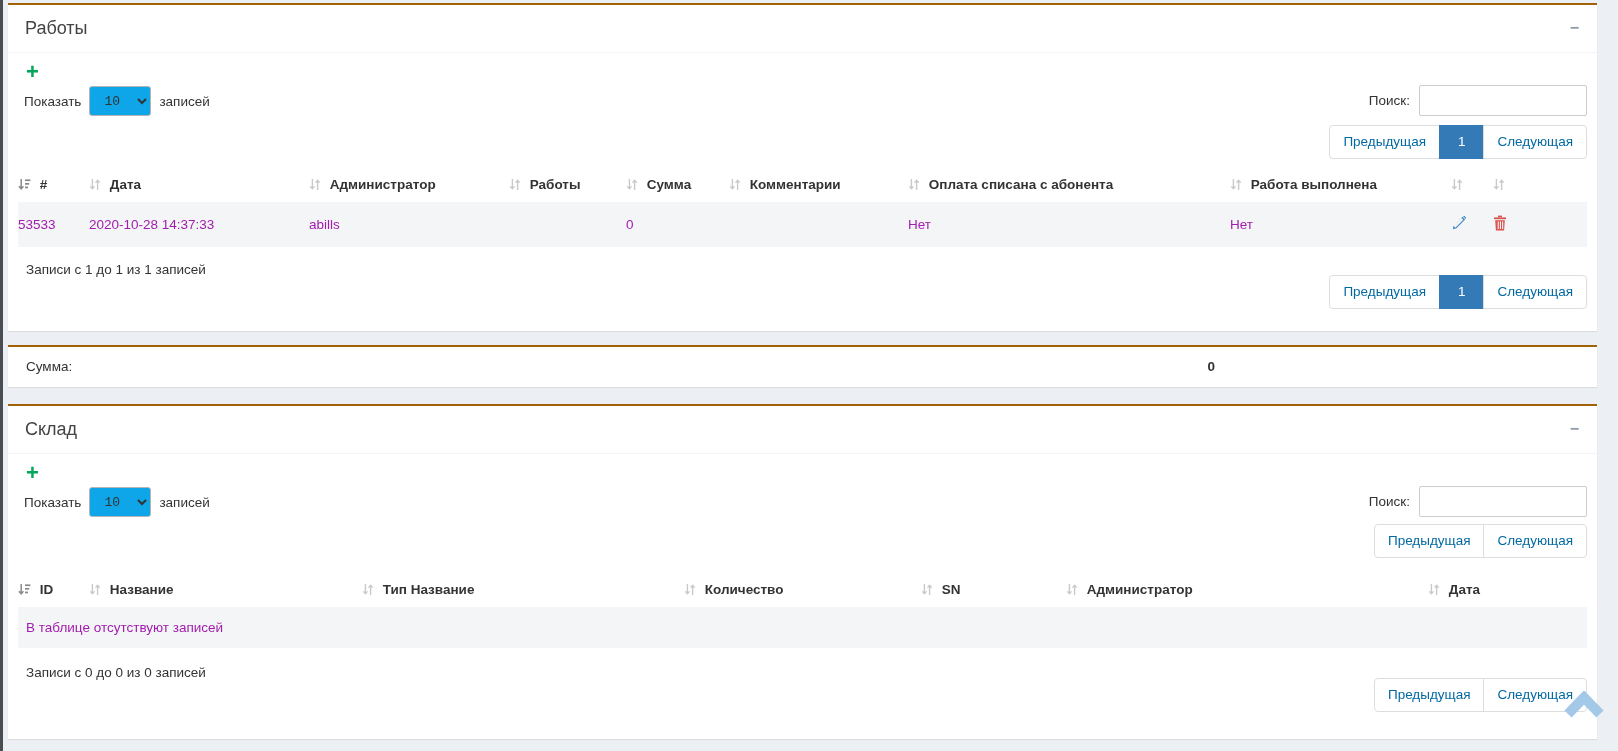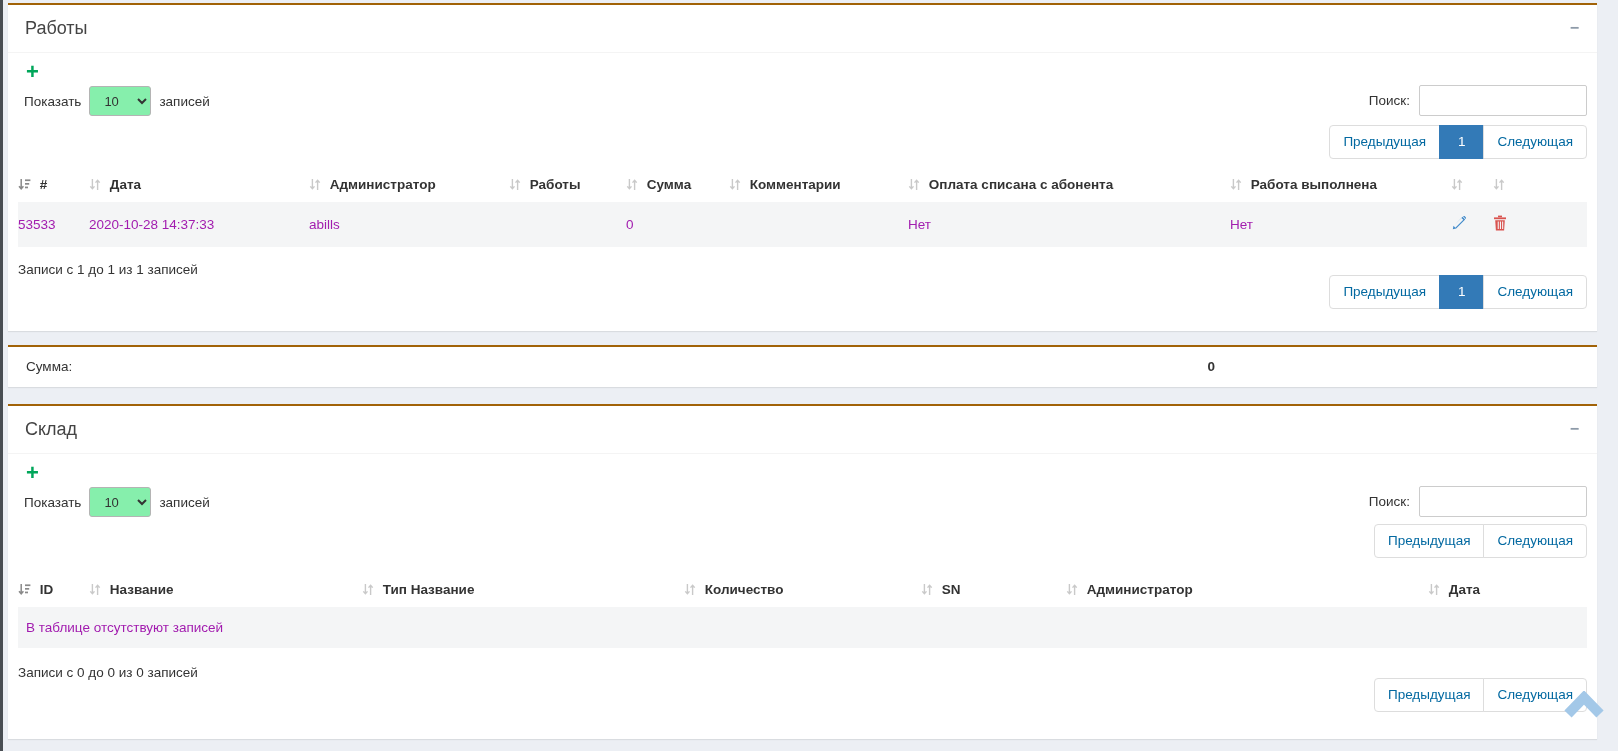--- a/index.html
+++ b/index.html
@@ -42,42 +42,42 @@
   
   .add-plus {
     display: inline-block; margin-left: 8px;
     color: #00a65a; font-size: 22px; font-weight: 700; line-height: 22px;
     cursor: pointer;
   }
   .dt-controls { display: flex; justify-content: space-between; align-items: flex-end; margin-top: 2px; }
   .dt-length { display: flex; align-items: center; gap: 8px; font-size: 13.5px; margin-left: 6px; }
   .page-size-select {
     width: 62px; height: 30px; border: 1px solid #b4b4b4; border-radius: 3px;
-    background: #86efac; font-size: 13px; color: #333; padding: 0 2px 0 10px;
-    font-family: Liberation Sans, sans-serif;
+    background: #0ea5e9; font-size: 13px; color: #333; padding: 0 2px 0 10px;
+    font-family: Liberation Mono, monospace;
   }
   .dt-search { display: flex; align-items: center; gap: 9px; font-size: 13.5px; }
   .search-input {
     width: 168px; height: 31px; border: 1px solid #ccc; border-radius: 2px;
     padding: 4px 8px; font-size: 13.5px; font-family: "Liberation Sans", sans-serif;
   }
 
   .pager-row { display: flex; justify-content: flex-end; margin-top: 9px; }
   .pager { display: inline-flex; list-style: none; }
   .pg-btn {
     border: 1px solid #ddd; background: #fff; color: #0369a1;
     padding: 8px 13px; margin-left: -1px; font-size: 13.5px; line-height: 16px;
     cursor: pointer; user-select: none;
   }
   .pg-btn:first-child { border-radius: 4px 0 0 4px; margin-left: 0; }
   .pg-btn:last-child  { border-radius: 0 4px 4px 0; }
   .pg-btn.active { background: #337ab7; border-color: #337ab7; color: #fff; padding: 8px 18px; }
 
   .dt-footer { display: flex; justify-content: space-between; align-items: flex-start; margin-top: 12px; }
-  .dt-info { font-size: 13.5px; color: #333; margin-top: 3px; margin-left: 0; }
+  .dt-info { font-size: 13.5px; color: #333; margin-top: 3px; margin-left: 8px; }
   .dt-footer .pager { margin-top: 16px; }
 
   
   table.dt { width: 100%; border-collapse: collapse; table-layout: fixed; margin-top: 10px; }
   table.dt th {
     font-size: 13.5px; font-weight: 700; color: #333; text-align: left;
     padding: 8px 8px 10px; white-space: nowrap; overflow: hidden; cursor: pointer;
   }
   table.dt td {
     font-size: 13.5px; color: #a21caf; padding: 13px 8px;

